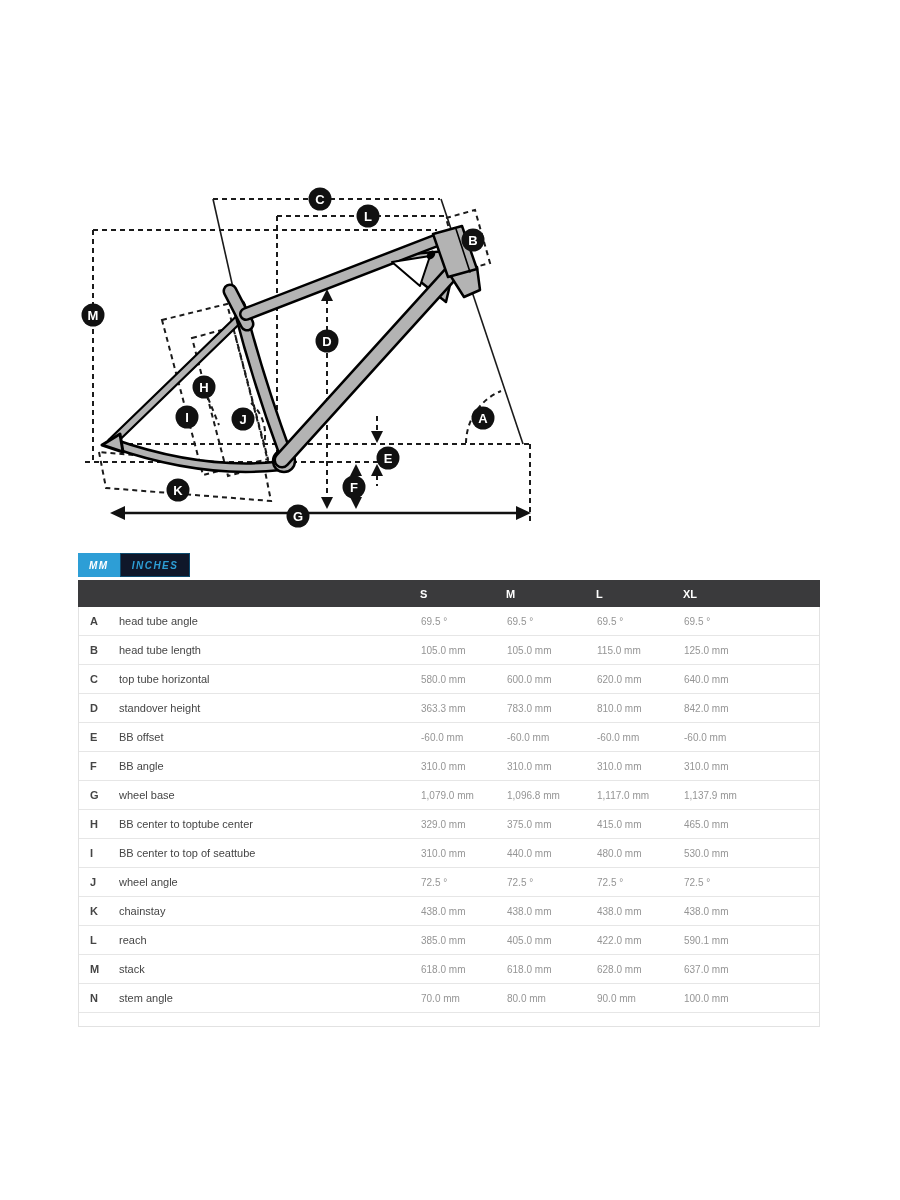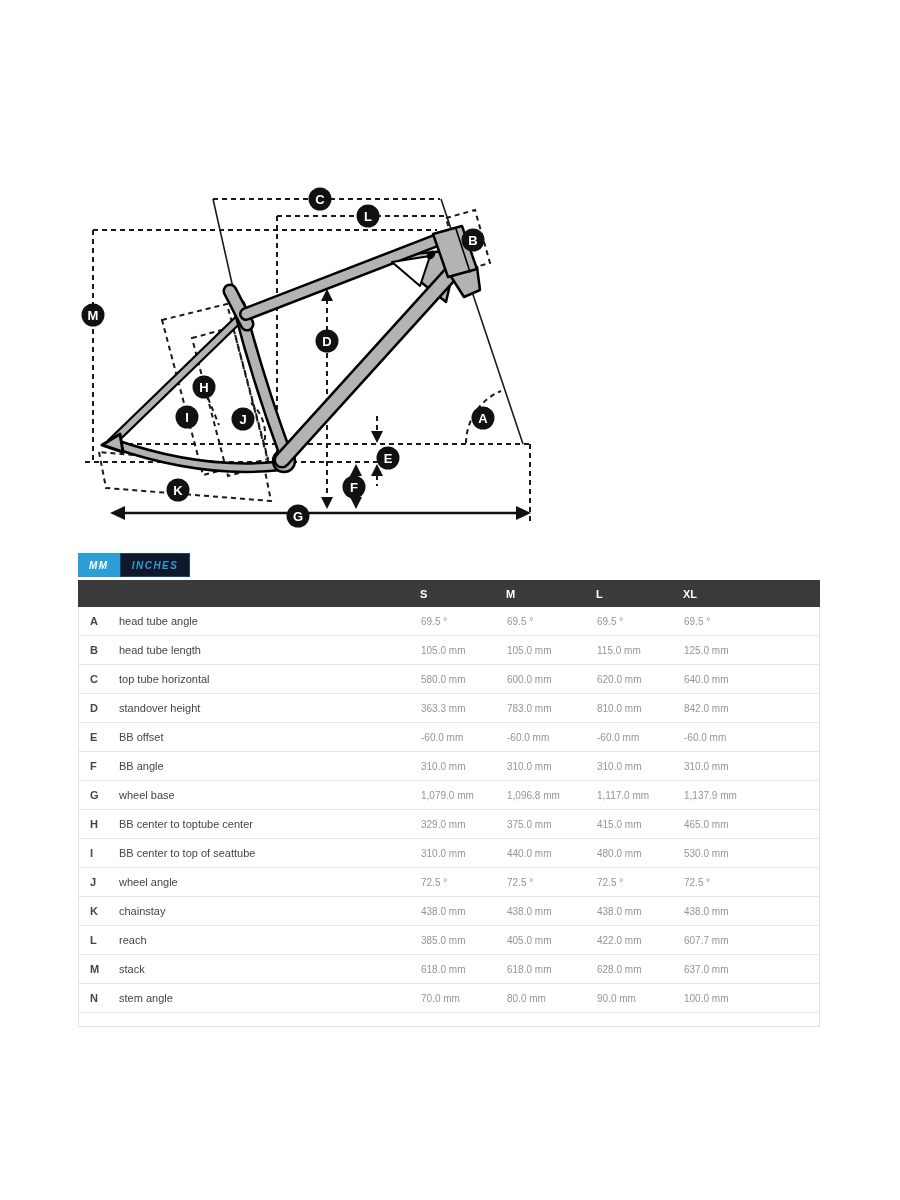--- a/index.html
+++ b/index.html
@@ -254,21 +254,21 @@
       <div class="c-val">438.0 mm</div>
       <div class="c-val">438.0 mm</div>
     </div>
 
     <div class="g-row">
       <div class="c-letter">L</div>
       <div class="c-name">reach</div>
       <div class="c-val">385.0 mm</div>
       <div class="c-val">405.0 mm</div>
       <div class="c-val">422.0 mm</div>
-      <div class="c-val">607.7 mm</div>
+      <div class="c-val">590.1 mm</div>
     </div>
 
     <div class="g-row">
       <div class="c-letter">M</div>
       <div class="c-name">stack</div>
       <div class="c-val">618.0 mm</div>
       <div class="c-val">618.0 mm</div>
       <div class="c-val">628.0 mm</div>
       <div class="c-val">637.0 mm</div>
     </div>

